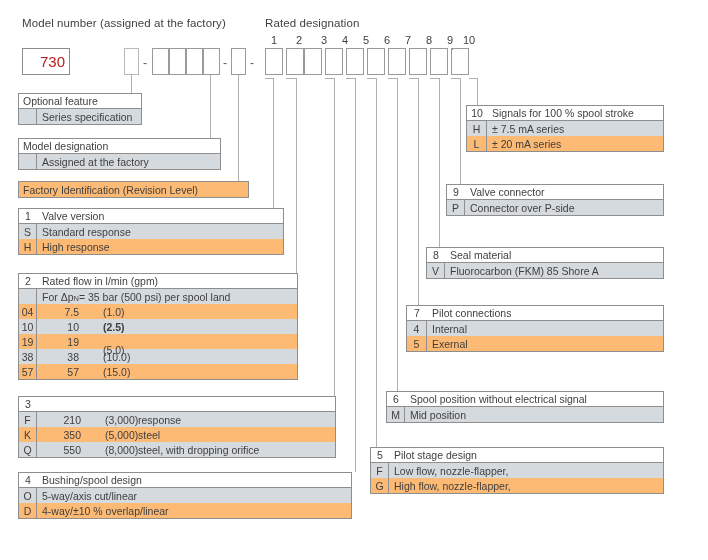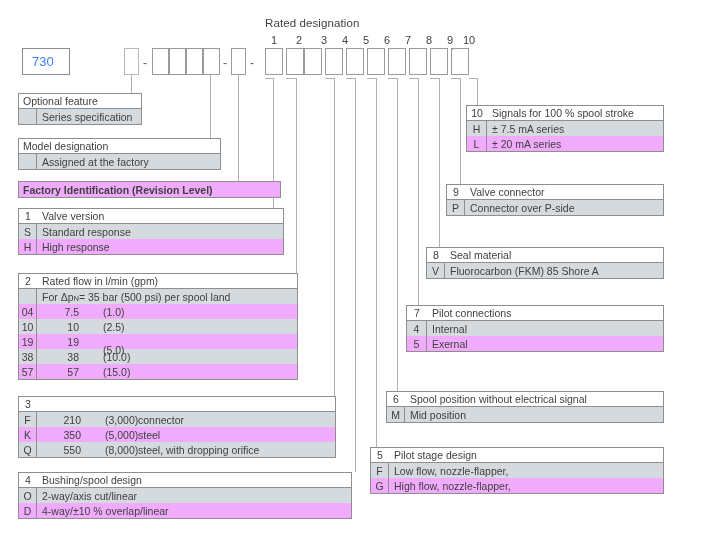--- a/index.html
+++ b/index.html
@@ -38,42 +38,42 @@
     border:1px solid #9a9a9a;
     background:#ffffff;
     box-sizing:border-box;
   }
   .codebox.thin{border-color:#b8b8b8;}
   .modelbox{
     position:absolute;
     border:1px solid #8c8c8c;
     background:#ffffff;
     box-sizing:border-box;
-    font-size:13px;
-    color:#3b82f6;
+    font-size:15px;
+    color:#b91c1c;
     display:flex;align-items:center;
-    padding-left:9px;
+    padding-left:17px;
   }
   .dash{
     position:absolute;
     font-size:12px;
     color:#5a5a5a;
     line-height:1;
   }
 
   
   .lv{position:absolute;width:1px;background:#b0b0b0;}
   .lh{position:absolute;height:1px;background:#b0b0b0;}
 
   
   .tbl{
     position:absolute;
     border:1px solid #8e8e8e;
     box-sizing:border-box;
-    background:#f0abfc;
+    background:#fdba74;
     font-size:10.5px;
     color:#3f3f3f;
   }
   .trow{
     display:flex;
     height:15px;
     align-items:stretch;
     box-sizing:border-box;
   }
   .trow.shade{background:#d5dade;}
@@ -113,20 +113,21 @@
     white-space:nowrap;
     padding-left:3px;
   }
   .sub{font-size:7.5px;vertical-align:baseline;position:relative;top:2px;}
 </style>
 </head>
 <body>
 
 <div id="stage">
 
+  <div class="hdr" style="left:22px;top:17px;">Model number (assigned at the factory)</div>
   <div class="hdr" style="left:265px;top:17px;">Rated designation</div>
 
   <div class="digit" style="left:265px;top:34px;width:18px;">1</div>
   <div class="digit" style="left:290px;top:34px;width:18px;">2</div>
   <div class="digit" style="left:315px;top:34px;width:18px;">3</div>
   <div class="digit" style="left:336px;top:34px;width:18px;">4</div>
   <div class="digit" style="left:357px;top:34px;width:18px;">5</div>
   <div class="digit" style="left:378px;top:34px;width:18px;">6</div>
   <div class="digit" style="left:399px;top:34px;width:18px;">7</div>
   <div class="digit" style="left:420px;top:34px;width:18px;">8</div>
@@ -208,21 +209,21 @@
   <div class="tbl" style="left:18px;top:138px;width:203px;">
     <div class="trow head">
       <div class="tval" style="padding-left:4px;">Model designation</div>
     </div>
     <div class="trow shade">
       <div class="tkey" style="width:18px;"></div>
       <div class="tval">Assigned at the factory</div>
     </div>
   </div>
 
-  <div class="tbl" style="left:18px;top:181px;width:263px;font-weight:bold;">
+  <div class="tbl" style="left:18px;top:181px;width:231px;">
     <div class="trow">
       <div class="tval" style="padding-left:4px;">Factory Identification (Revision Level)</div>
     </div>
   </div>
 
   <div class="tbl" style="left:18px;top:208px;width:266px;">
     <div class="trow head">
       <div class="tkey" style="width:18px;border-right:none;">1</div>
       <div class="tval">Valve version</div>
     </div>
@@ -250,21 +251,21 @@
         </div>
     </div>
     <div class="trow">
       <div class="tkey" style="width:18px;">04</div>
       <div class="tnum" style="width:46px;">7.5</div>
       <div class="tpar" style="width:60px;padding-left:20px;">(1.0)</div>
     </div>
     <div class="trow shade">
       <div class="tkey" style="width:18px;">10</div>
       <div class="tnum" style="width:46px;">10</div>
-      <div class="tpar" style="width:60px;padding-left:20px;">(2.5)</div>
+      <div class="tpar" style="width:60px;padding-left:20px;font-weight:bold;">(2.5)</div>
     </div>
     <div class="trow">
       <div class="tkey" style="width:18px;">19</div>
       <div class="tnum" style="width:46px;">19</div>
       <div class="tpar" style="width:60px;padding-left:20px;margin-top:16px;">(5.0)</div>
     </div>
     <div class="trow shade">
       <div class="tkey" style="width:18px;">38</div>
       <div class="tnum" style="width:46px;">38</div>
       <div class="tpar" style="width:60px;padding-left:20px;">(10.0)</div>
@@ -277,21 +278,21 @@
   </div>
 
   <div class="tbl" style="left:18px;top:396px;width:318px;">
     <div class="trow head">
       <div class="tkey" style="width:18px;border-right:none;">3</div>
     </div>
     <div class="trow shade">
       <div class="tkey" style="width:18px;">F</div>
       <div class="tnum" style="width:48px;">210</div>
       <div class="tpar" style="width:50px;padding-left:20px;">(3,000)</div>
-      <div class="tdesc">connector</div>
+      <div class="tdesc">response</div>
     </div>
     <div class="trow">
       <div class="tkey" style="width:18px;">K</div>
       <div class="tnum" style="width:48px;">350</div>
       <div class="tpar" style="width:50px;padding-left:20px;">(5,000)</div>
       <div class="tdesc">steel</div>
     </div>
     <div class="trow shade">
       <div class="tkey" style="width:18px;">Q</div>
       <div class="tnum" style="width:48px;">550</div>
@@ -300,21 +301,21 @@
     </div>
   </div>
 
   <div class="tbl" style="left:18px;top:472px;width:334px;">
     <div class="trow head">
       <div class="tkey" style="width:18px;border-right:none;">4</div>
       <div class="tval">Bushing/spool design</div>
     </div>
     <div class="trow shade">
       <div class="tkey" style="width:18px;">O</div>
-      <div class="tval">2-way/axis cut/linear</div>
+      <div class="tval">5-way/axis cut/linear</div>
     </div>
     <div class="trow">
       <div class="tkey" style="width:18px;">D</div>
       <div class="tval">4-way/±10 % overlap/linear</div>
     </div>
   </div>
 
   <div class="tbl" style="left:466px;top:105px;width:198px;">
     <div class="trow head">
       <div class="tkey" style="width:20px;border-right:none;">10</div>

